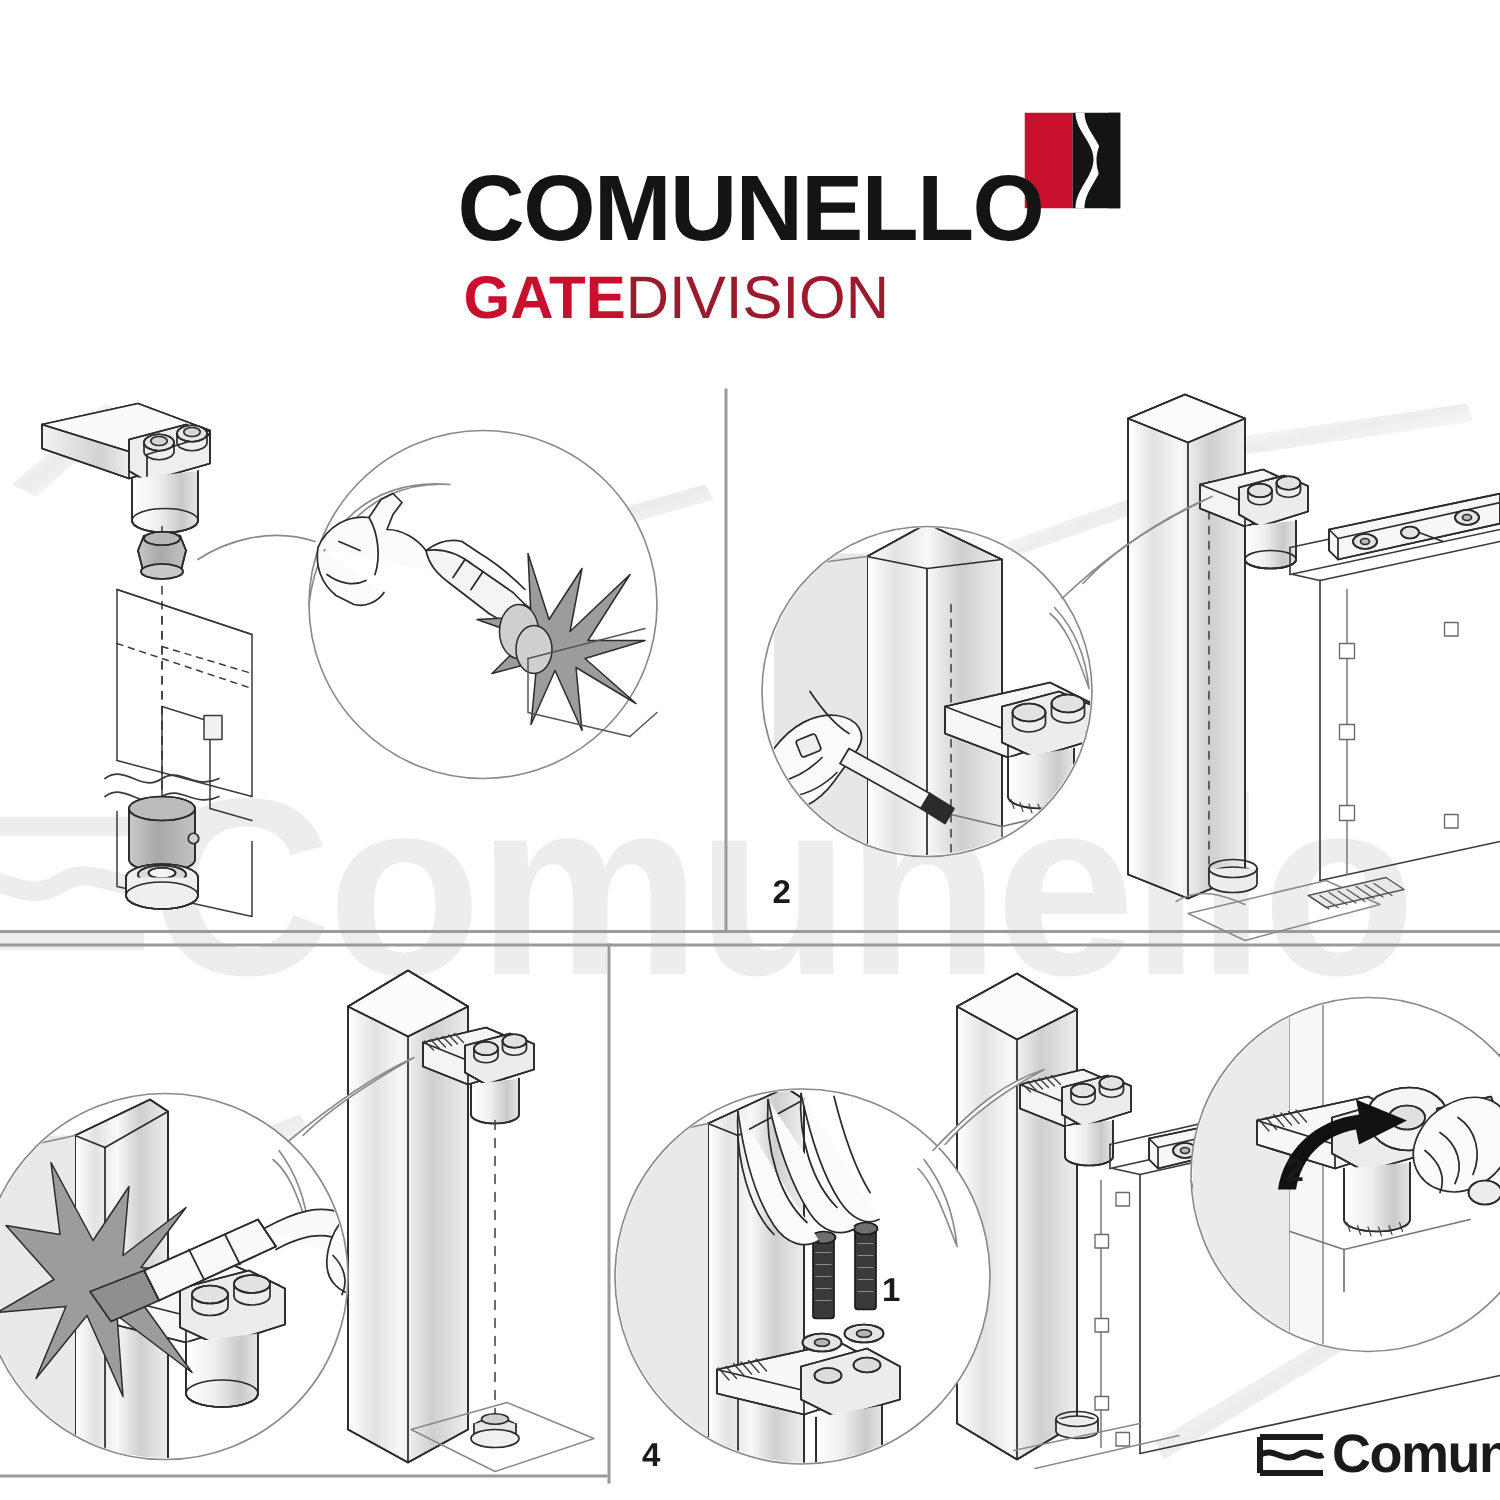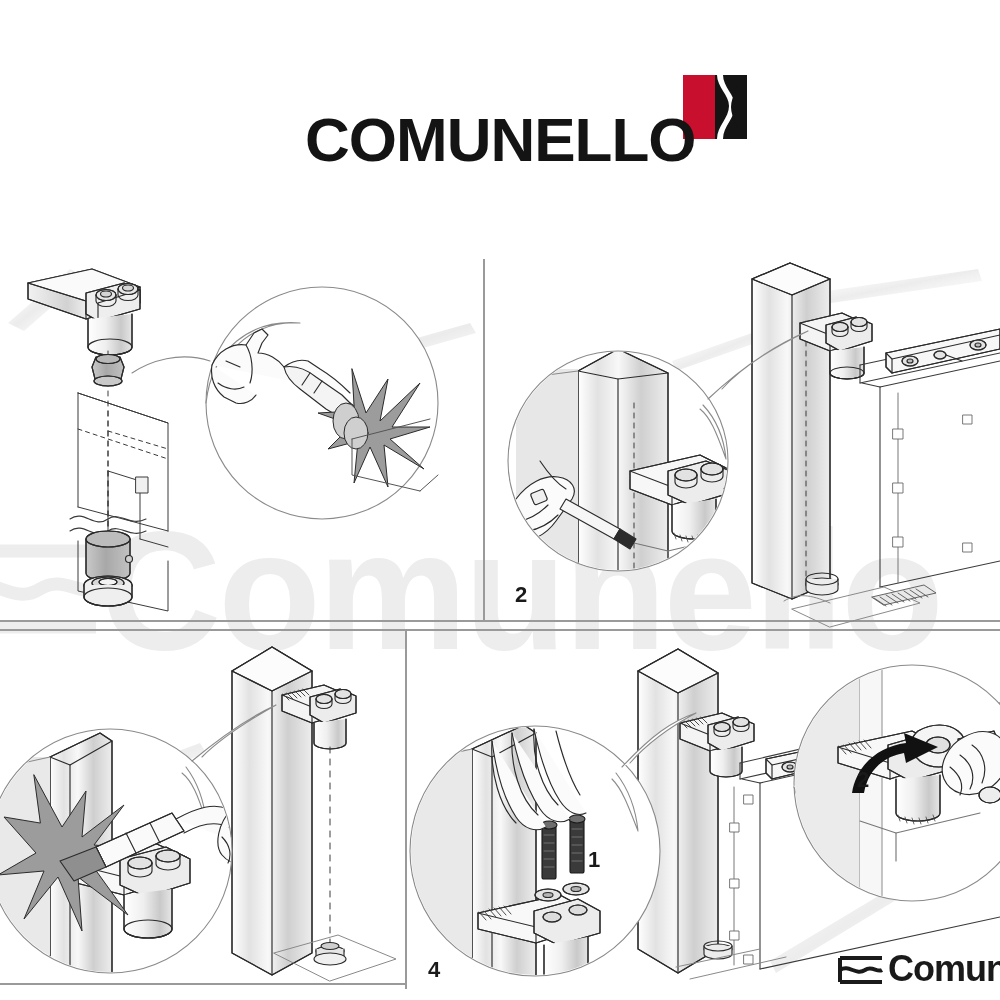--- a/index.html
+++ b/index.html
@@ -69,20 +69,23 @@
 
       <svg id="logo-mark" viewBox="0 0 64 64">
         <rect x="0" y="0" width="32" height="64" fill="#C8102E"></rect>
         <rect x="32" y="0" width="32" height="64" fill="#141414"></rect>
         <path d="M40 0 L34 0 C34 12 46 20 46 31 C46 43 34 51 34 64 L40 64 C40 51 52 43 52 31 C52 20 40 12 40 0 Z" fill="#ffffff"></path>
         <path d="M64 0 L56 0 C56 13 48 21 48 32 C48 43 56 51 56 64 L64 64 Z" fill="#141414"></path>
       </svg>
 
       <div id="logo-wordmark">COMUNELLO</div>
 
+      <div id="logo-sub">
+        <span class="g1">GATE</span><span class="g2">DIVISION</span>
+      </div>
     </div>
   </div>
 
   <div id="watermark">
     <svg id="wm-mark" viewBox="0 0 150 120">
       <g fill="none" stroke="#EDEDED" stroke-width="13">
         <path d="M6 20 H140"></path>
         <path d="M6 58 C34 40 56 76 84 58 C106 44 122 64 140 58"></path>
         <path d="M6 96 H140"></path>
       </g>

